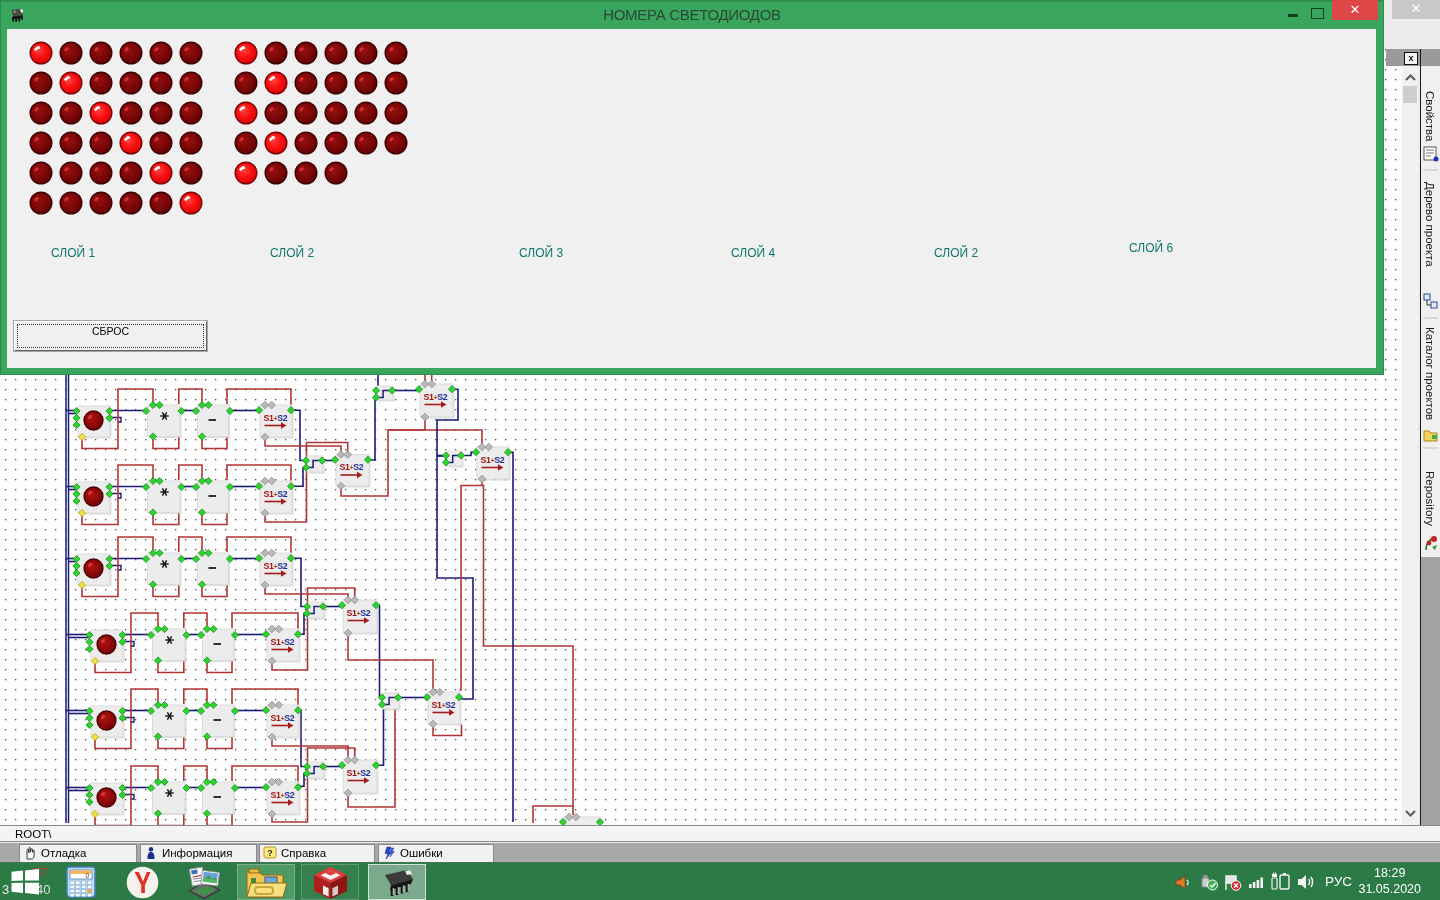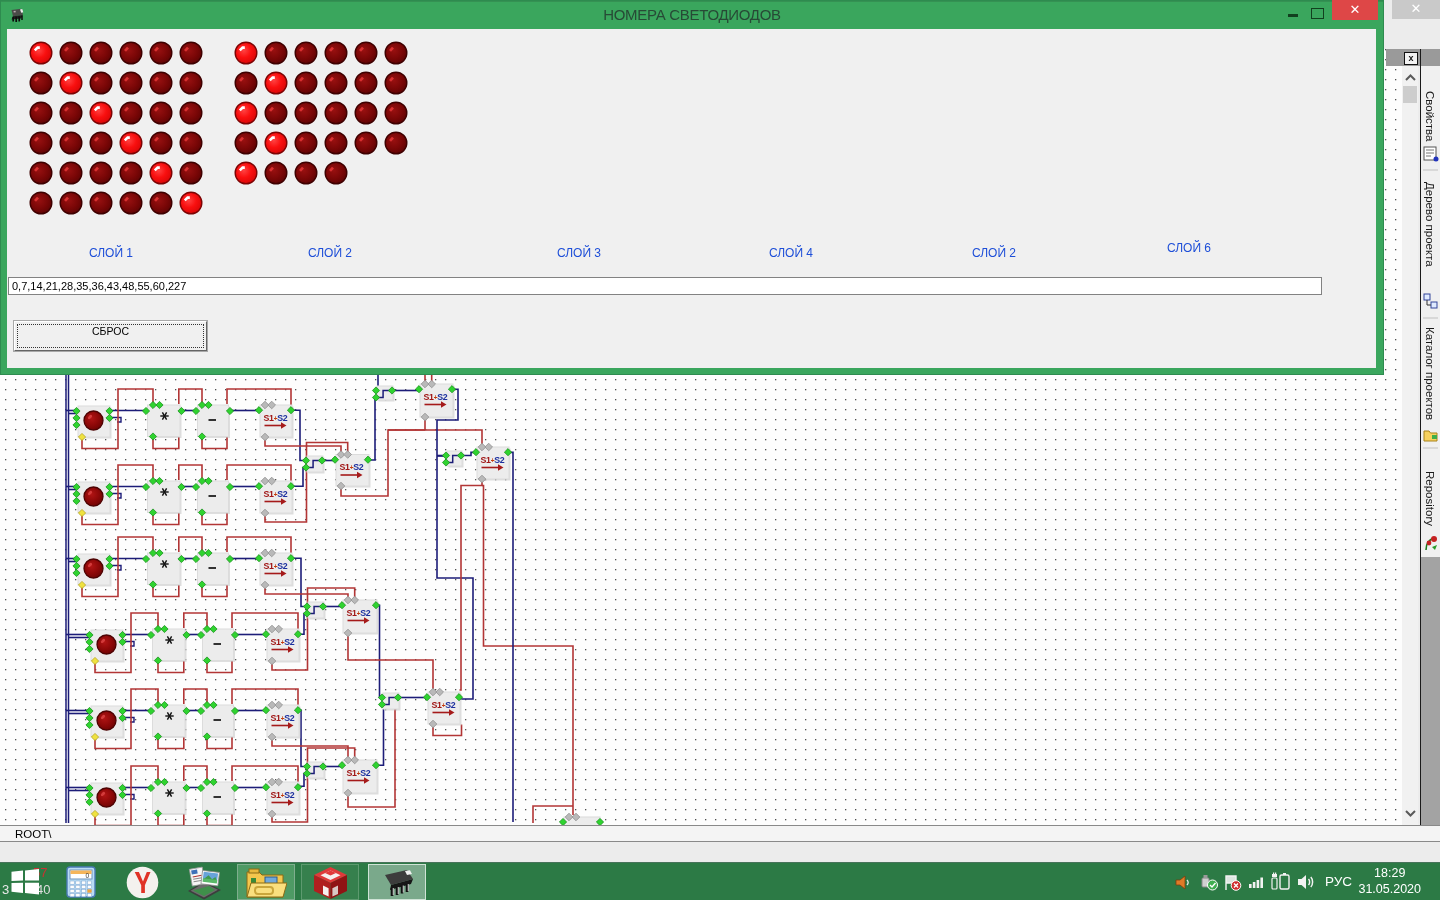--- a/index.html
+++ b/index.html
@@ -16,21 +16,21 @@
 #vsb { left:1402px; top:66px; width:16px; height:759px; background:#f1f1f1; }
 #vsb .thumb { position:absolute; left:1px; top:20px; width:14px; height:17px; background:#cdcdcd; }
 #vline { left:1419.5px; top:49px; width:1.6px; height:781px; background:#1a1a1a; }
 #tabstrip { left:1421px; top:66px; width:19px; height:491px; background:#f0f0f0; }
 #tabstrip-gray { left:1421px; top:557px; width:19px; height:273px; background:#a3a3a3; }
 
 #form { left:0; top:0; width:1384px; height:375px; background:#3aa65d; box-shadow:0 0 0 1px #2e8b4f inset, 0 2px 0 #359153 inset; }
 #titlebar { left:0; top:0; width:1384px; height:46px; }
 #title { width:100%; text-align:center; font-size:15px; color:#274a36; line-height:30px; letter-spacing:-0.3px; }
 #client { left:7px; top:29px; width:1369px; height:339px; background:#f0f0f0; }
-.lbl { position:absolute; font-size:12px; color:#1d4ed8; width:120px; text-align:center; }
+.lbl { position:absolute; font-size:12px; color:#0f766e; width:120px; }
 #ninput { left:1px; top:248px; width:1314px; height:18px; background:#fff; border:1px solid #828282; font-size:11px; color:#000; line-height:16px; padding-left:3px; }
 #btn { left:7px; top:292px; width:193px; height:30px; background:#f0f0f0; border-top:1.5px solid #fff; border-left:1.5px solid #fff; border-right:1.5px solid #646464; border-bottom:1.5px solid #646464; box-shadow:0 0 0 1px #a8a8a8; }
 #btn .foc { position:absolute; left:2px; top:2px; right:2px; bottom:2px; border:1px dotted #333; }
 #btn .t { width:100%; text-align:center; font-size:10.5px; line-height:19px; color:#000; }
 #mini { left:1288px; top:14px; width:10px; height:2.5px; background:#12401f; }
 #maxi { left:1311px; top:8px; width:13px; height:11px; border:1.8px solid #12401f; }
 #closebtn { left:1332px; top:0; width:46px; height:20px; background:#de4747; color:#fff; text-align:center; font-size:13px; line-height:19px; }
 
 #rootbar { left:0; top:825px; width:1440px; height:17px; background:#f4f4f4; border-top:1px solid #898989; border-bottom:1px solid #898989; font-size:11.5px; color:#000; line-height:16px; padding-left:15px; }
 #tabbar { left:0; top:843px; width:1440px; height:19px; background:#a8a8a8; }
@@ -705,29 +705,45 @@
 <line x1="300" y1="170.8" x2="303" y2="167.6" stroke="#d83030" stroke-width="2.7"></line>
 <circle cx="336" cy="173" r="10.8" fill="url(#loff)" stroke="#3f0000" stroke-width="1.4"></circle>
 <line x1="330" y1="170.8" x2="333" y2="167.6" stroke="#d83030" stroke-width="2.7"></line>
       </svg>
       <div class="lbl" style="left:44px; top:217px">СЛОЙ 1</div>
       <div class="lbl" style="left:263px; top:217px">СЛОЙ 2</div>
       <div class="lbl" style="left:512px; top:217px">СЛОЙ 3</div>
       <div class="lbl" style="left:724px; top:217px">СЛОЙ 4</div>
       <div class="lbl" style="left:927px; top:217px">СЛОЙ 2</div>
       <div class="lbl" style="left:1122px; top:212px">СЛОЙ 6</div>
-      <div id="ninput" class="abs">0,7,14,21,28,35,36,43,48,55,60,227</div>
       <div id="btn" class="abs">
           <div class="foc"></div>
           <div class="t">СБРОС</div>
         </div>
     </div>
   </div>
 
   <div id="rootbar" class="abs">ROOT\</div>
+  <div id="tabbar" class="abs">
+    <div class="btab" style="left:19px; width:118px"><svg class="ic" viewBox="0 0 14 14">
+          <path d="M4 13 L4 6 C4 3 5 2 5.5 4 L6 7 L6 2.5 C6 1 7.3 1 7.4 2.5 L7.6 6 L8 3.5 C8.2 2.2 9.3 2.3 9.4 3.7 L9.6 6.4 L10 4.8 C10.3 3.7 11.2 3.9 11.2 5 L11 10 C11 12 10 13 8 13 Z" fill="#fff" stroke="#222" stroke-width="0.9"></path>
+        </svg>Отладка</div>
+    <div class="btab" style="left:140px; width:117px"><svg class="ic" viewBox="0 0 14 14">
+          <circle cx="7" cy="3.2" r="2.2" fill="#1b2f8f"></circle>
+          <path d="M3.5 13 C3.5 8 4.5 6 7 6 C9.5 6 10.5 8 10.5 13 Z" fill="#1b2f8f"></path>
+        </svg>Информация</div>
+    <div class="btab" style="left:259px; width:116px"><svg class="ic" viewBox="0 0 14 14">
+          <rect x="1" y="1" width="12" height="11" rx="2" fill="#ffe87a" stroke="#b99b28"></rect>
+          <text x="7" y="10" text-anchor="middle" font-size="9" font-weight="bold" fill="#222" font-family="Liberation Sans">?</text>
+        </svg>Справка</div>
+    <div class="btab" style="left:378px; width:116px"><svg class="ic" viewBox="0 0 14 14">
+          <path d="M5 1 L9 1 L6.5 6 L9.5 6 L4 13 L6 7.5 L3 7.5 Z" fill="#2244cc" stroke="#112277" stroke-width="0.5"></path>
+          <path d="M9 2 L12 2 L10.2 5.5 L12.4 5.5 L8 11 L9.5 6.8 L7.3 6.8 Z" fill="#4466dd" stroke="#112277" stroke-width="0.4"></path>
+        </svg>Ошибки</div>
+  </div>
 
   <div id="taskbar" class="abs">
     <div class="abs" style="left:33px;top:2px;color:#c83232;font-size:13px">57</div>
     <div class="abs" style="left:2px;top:19px;color:#e8e8e8;font-size:13px">3</div>
     <div class="abs" style="left:36px;top:19px;color:#dedede;font-size:13px">40</div>
     <svg class="abs" style="left:10px;top:6px" width="30" height="26" viewBox="0 0 30 26">
       <polygon points="1.5,2.8 13,1.6 13,11.6 1.5,11.9" fill="#fff"></polygon>
       <polygon points="15,1.4 29,0 29,11.6 15,11.6" fill="#fff"></polygon>
       <polygon points="1.5,13.9 13,13.8 13,23.9 1.5,22.8" fill="#fff"></polygon>
       <polygon points="15,13.8 29,13.8 29,25.6 15,24.1" fill="#fff"></polygon>

